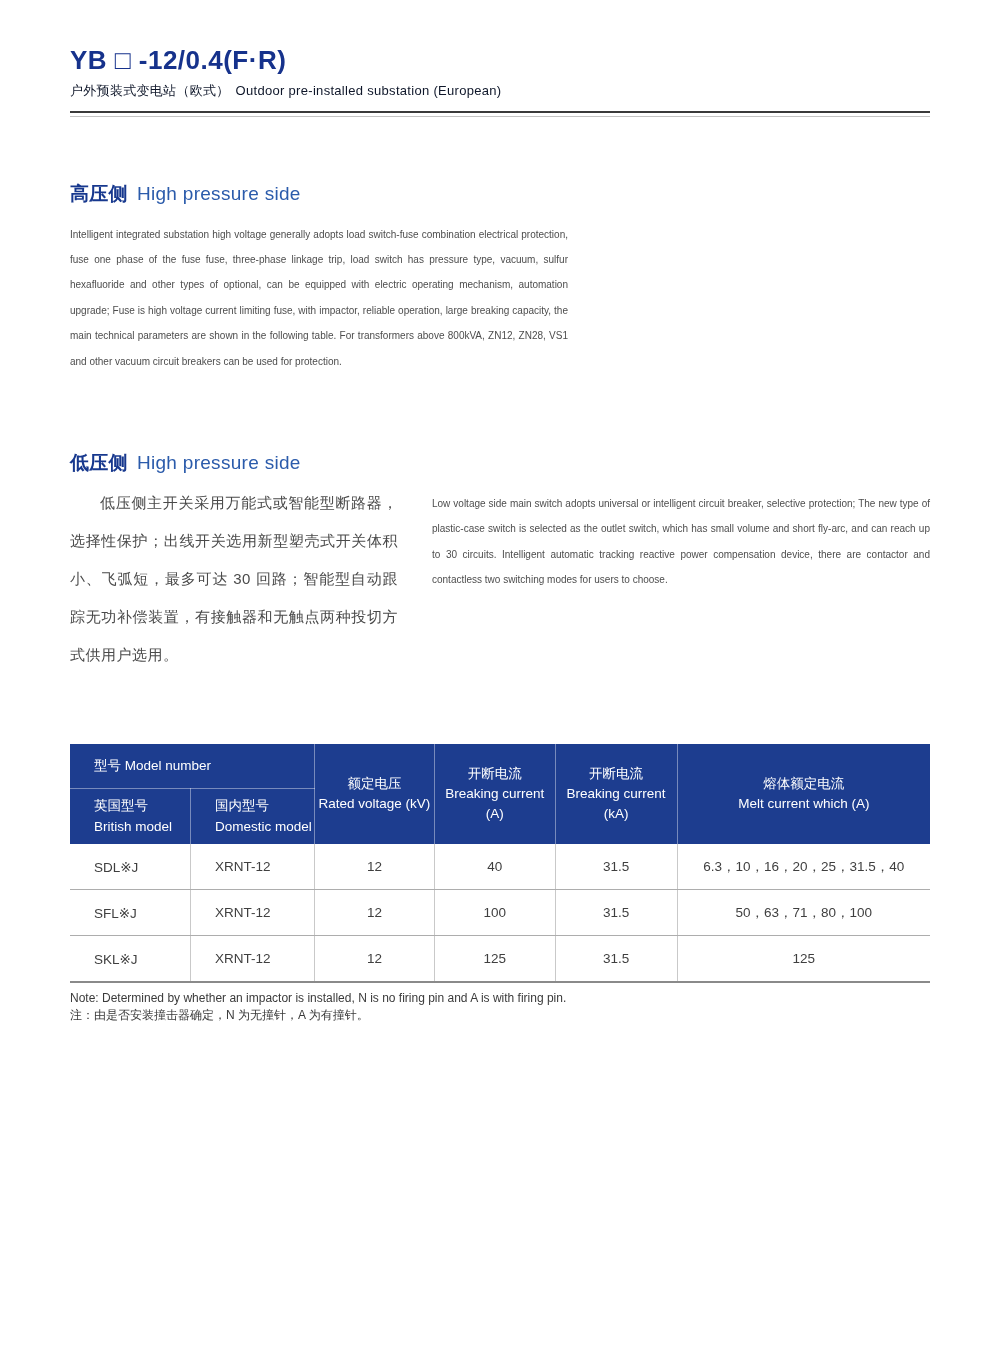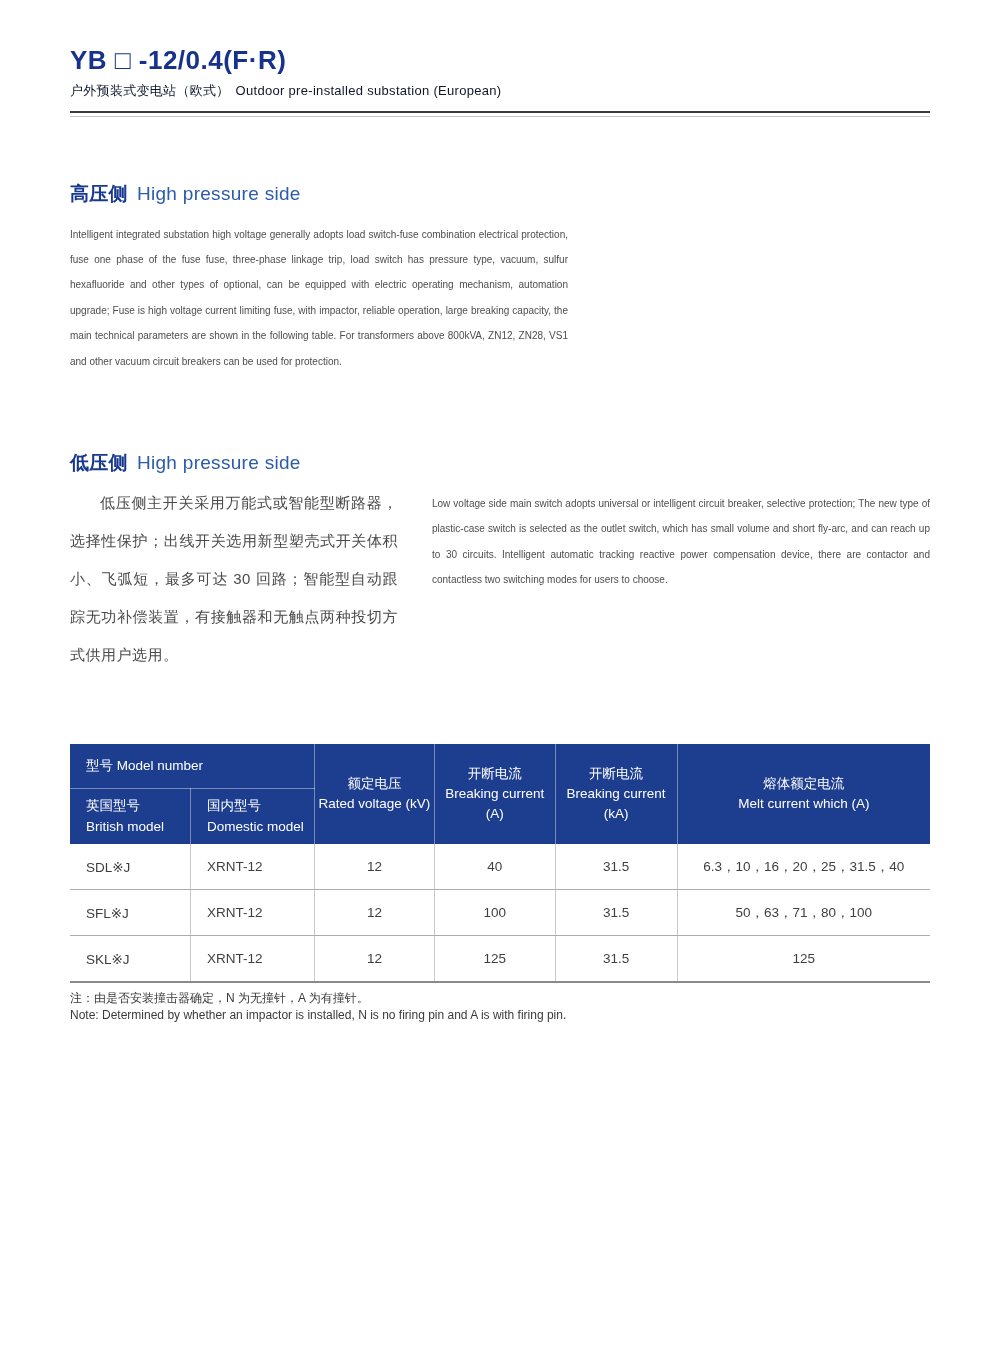--- a/index.html
+++ b/index.html
@@ -85,21 +85,21 @@
     font-size: 13.5px;
     vertical-align: middle;
   }
   .fuse-table thead th {
     background: var(--table_header_bg, #1d3d8f);
     color: #ffffff;
     line-height: 1.5;
   }
   .fuse-table thead .sep-r { border-right: 1px solid rgba(255,255,255,0.40); }
   .fuse-table thead .sep-b { border-bottom: 1px solid rgba(255,255,255,0.40); }
-  .fuse-table .al { text-align: left; padding-left: 16px; }
+  .fuse-table .al { text-align: left; padding-left: 24px; }
   .fuse-table .ac { text-align: center; }
   .fuse-table thead tr.tier1 th { height: 45px; }
   .fuse-table thead tr.tier2 th { height: 55px; }
   .fuse-table thead .two-line span { display: block; }
 
   .fuse-table tbody td {
     height: 46px;
     color: #3f3f3f;
     border-bottom: 1px solid var(--border_row, #adadad);
   }
@@ -217,18 +217,18 @@
           <td class="al">XRNT-12</td>
           <td class="ac">12</td>
           <td class="ac">125</td>
           <td class="ac">31.5</td>
           <td class="ac">125</td>
         </tr>
       </tbody>
     </table>
 
     <div class="table-note">
+      <div>Note: Determined by whether an impactor is installed, N is no firing pin and A is with firing pin.</div>
       <div>注：由是否安装撞击器确定，N 为无撞针，A 为有撞针。</div>
-      <div>Note: Determined by whether an impactor is installed, N is no firing pin and A is with firing pin.</div>
     </div>
   </section>
 
 </div>
 
 </body></html>

